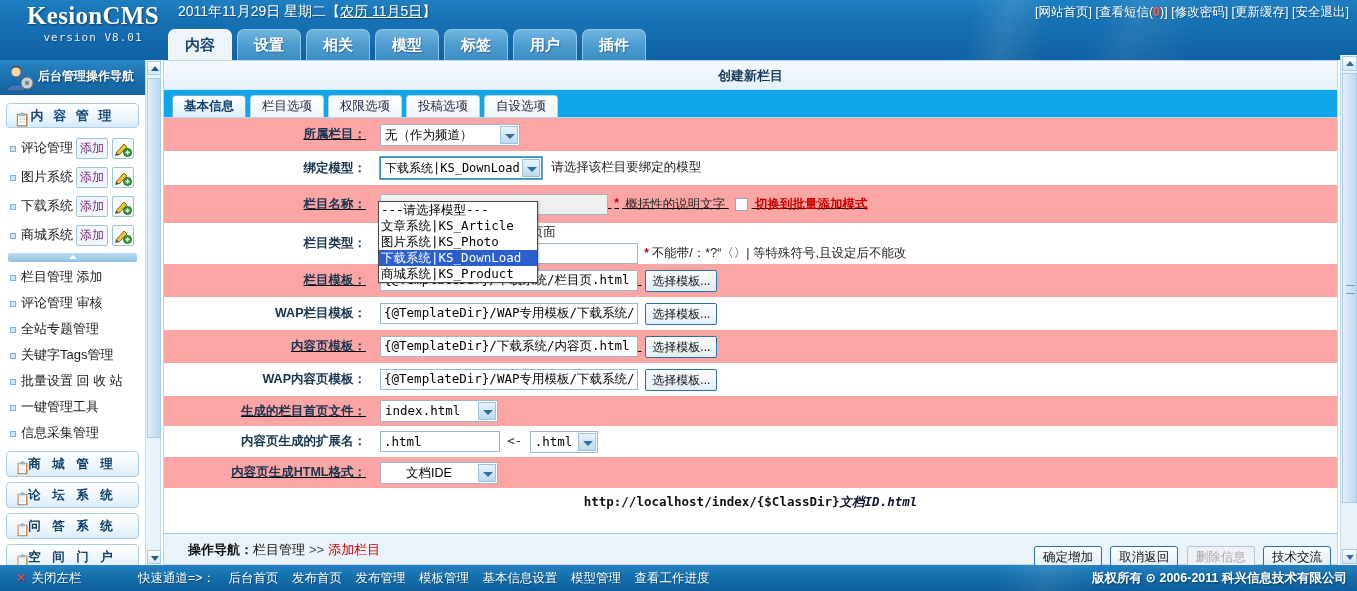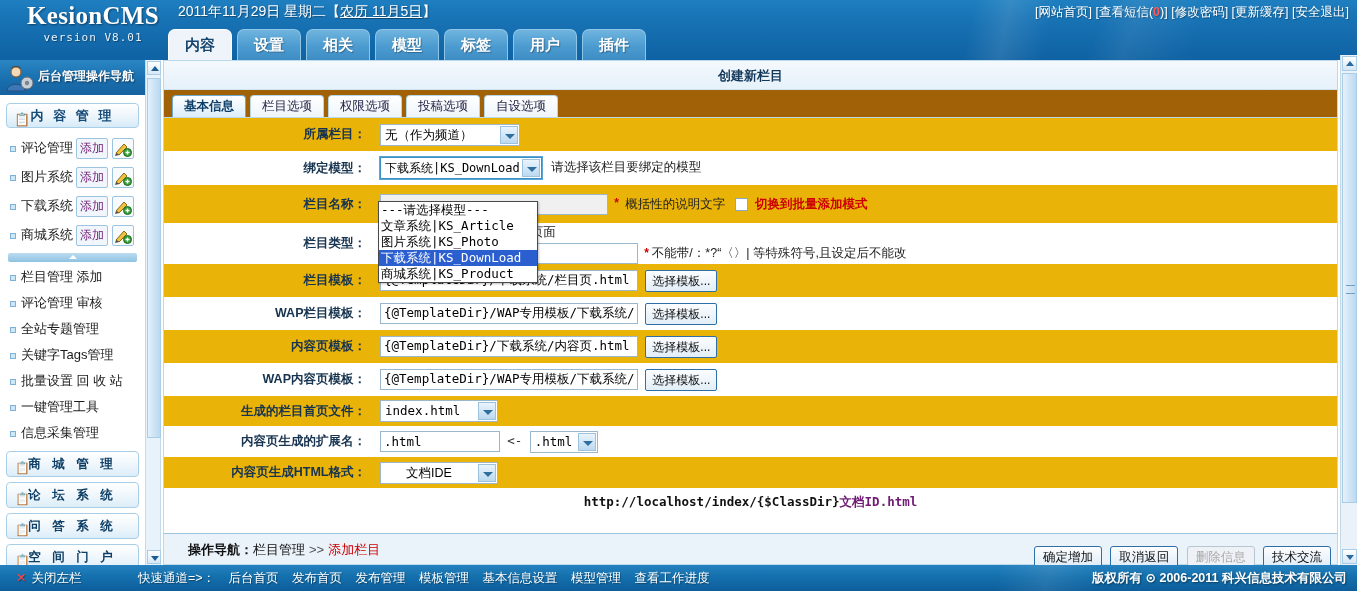--- a/index.html
+++ b/index.html
@@ -173,34 +173,34 @@
   .main {
     position:absolute; left:163px; top:60px; width:1175px; height:505px;
     background:#ffffff; border:1px solid #bcd9ec;
   }
   .panel-title {
     height:29px; line-height:29px; text-align:center;
     background: linear-gradient(180deg,#f4f9fd,#e6f1fa);
     border-bottom:1px solid #cfe3f1;
     font-weight:bold; font-size:13px; color:#14385a;
   }
-  .subtabs { height:27px; padding:5px 0 0 8px; background:#a16207; }
+  .subtabs { height:27px; padding:5px 0 0 8px; background:#0ea5e9; }
   .stab {
     float:left; height:22px; line-height:20px; padding:0 11px; margin-right:4px;
     border:1px solid #b8d5e8; border-bottom:none; border-radius:4px 4px 0 0;
     background: linear-gradient(180deg,#ffffff,#eef5fb);
     font-size:12.5px; color:#224; cursor:pointer; white-space:nowrap;
   }
   .stab.active {
     background: linear-gradient(180deg,#ffffff,#dceefb);
     border-color:#6fa9d0; color:#0c3d68; font-weight:bold;
   }
   .form-wrap { border-top:1px solid #bcd9ec; }
   .frow { display:flex; align-items:center; min-height:29px; }
-  .frow.alt { background:#eab308; }
+  .frow.alt { background:#fca5a5;text-decoration:underline; }
   .frow.plain { background:#ffffff; }
   .flabel {
     width:210px; min-height:29px; line-height:29px; text-align:right;
     padding-right:8px; font-weight:bold; font-size:12.5px; color:#16334f;
     flex:0 0 210px;
   }
   .fctl { flex:1; padding-left:6px; white-space:nowrap; }
   .fakesel {
     display:inline-block; height:22px; line-height:20px; border:1px solid #9bb7cc;
     background:#fff; vertical-align:middle; position:relative; padding:0 24px 0 4px;
@@ -253,21 +253,21 @@
     box-shadow: 1px 1px 2px rgba(0,0,0,.25);
   }
   .droplist .opt { height:16px; line-height:15px; padding:0 2px; white-space:nowrap; cursor:pointer; }
   .droplist .opt.sel { background:#2b5fcf; color:#ffffff; }
 
   .urlpreview {
     text-align:center; font-family:"DejaVu Sans Mono","Liberation Mono",monospace;
     font-size:12.5px; font-weight:bold; color:#111; padding:6px 0 4px 0;
     background:#ffffff;
   }
-  .urlpreview .red { color:#701a75; }
+  .urlpreview .red { color:#0f172a;font-style:italic; }
 
   
   .actionbar {
     position:absolute; left:0; bottom:0; width:1173px; height:31px;
     background:#eaf2fa; border-top:1px solid #9dc4de;
   }
   .actionbar .navtxt {
     position:absolute; left:24px; top:7px; font-size:13px; color:#111;
   }
   .actionbar .navtxt b { font-weight:bold; }

